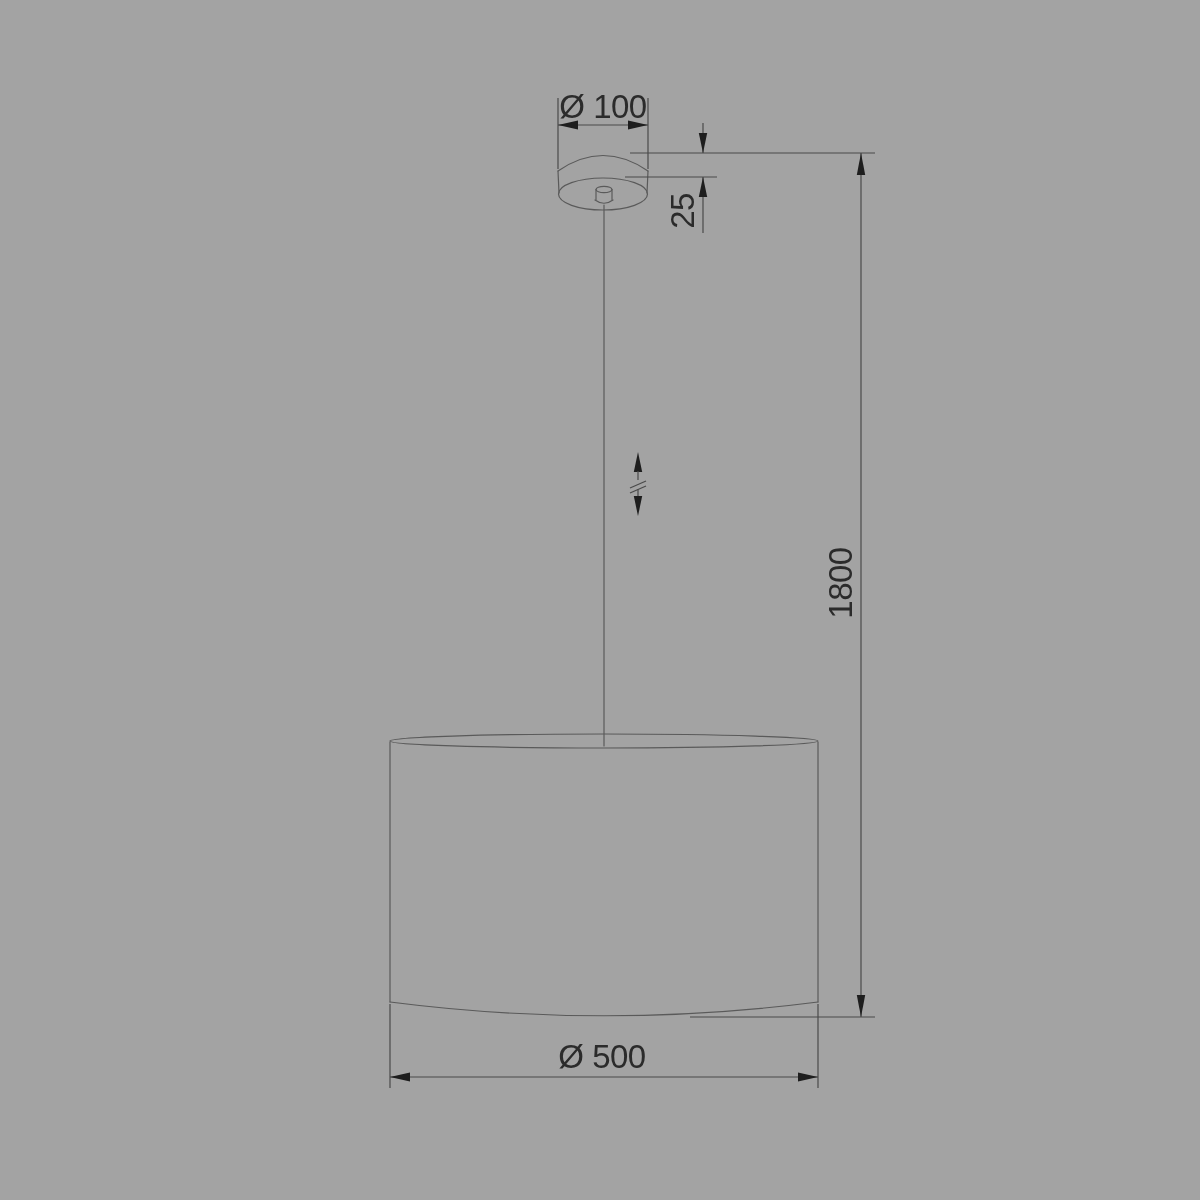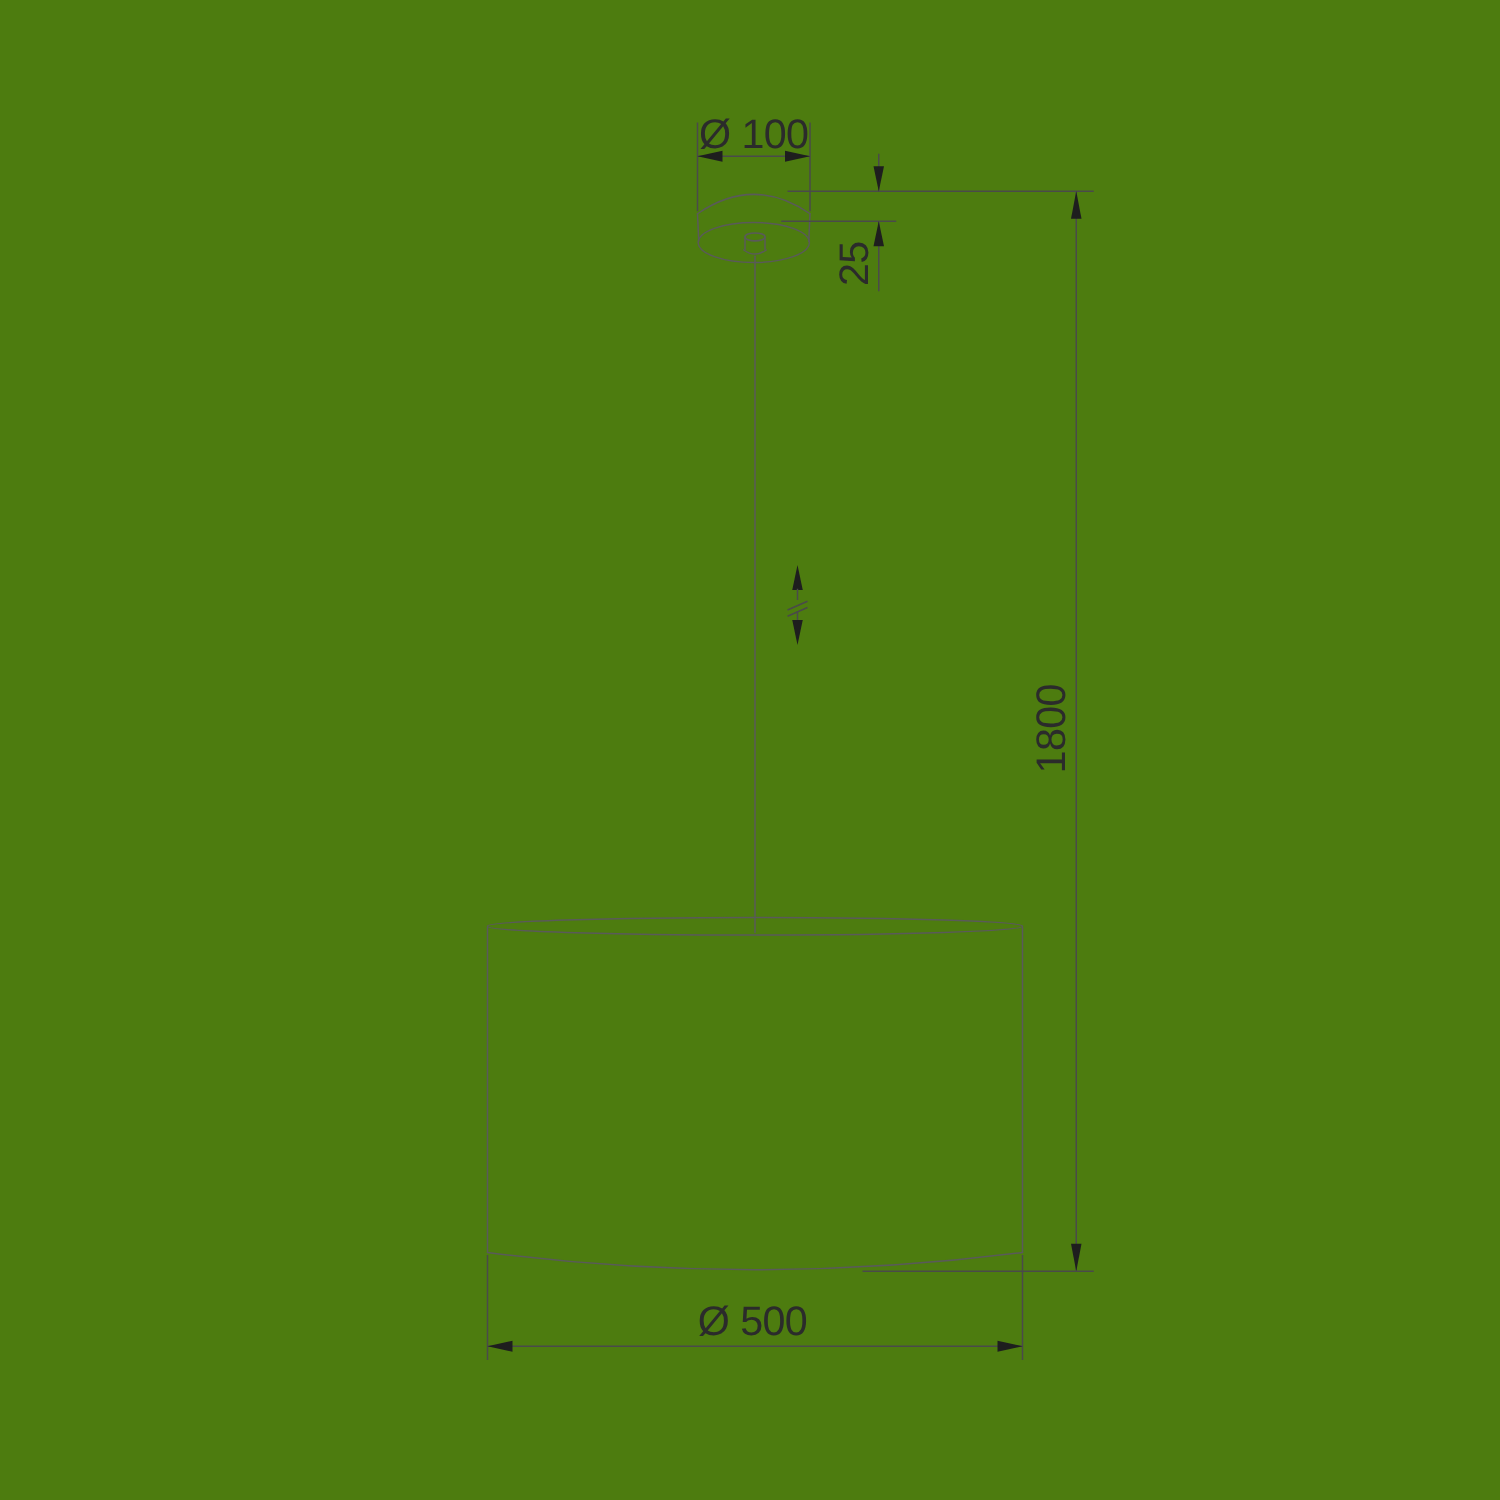--- a/index.html
+++ b/index.html
@@ -8,21 +8,21 @@
     background: #ffffff;
     width: 1200px;
     height: 1200px;
     overflow: hidden;
     font-family: "Liberation Sans", "DejaVu Sans", sans-serif;
   }
   .canvas {
     position: relative;
     width: 1200px;
     height: 1200px;
-    background: #4d7c0f;
+    background: #a3a3a3;
   }
   svg { display: block; }
   .obj-line {
     fill: none;
     stroke: #5a5a5a;
     stroke-width: 1.2;
     stroke-linecap: round;
   }
   .dim-line {
     fill: none;

